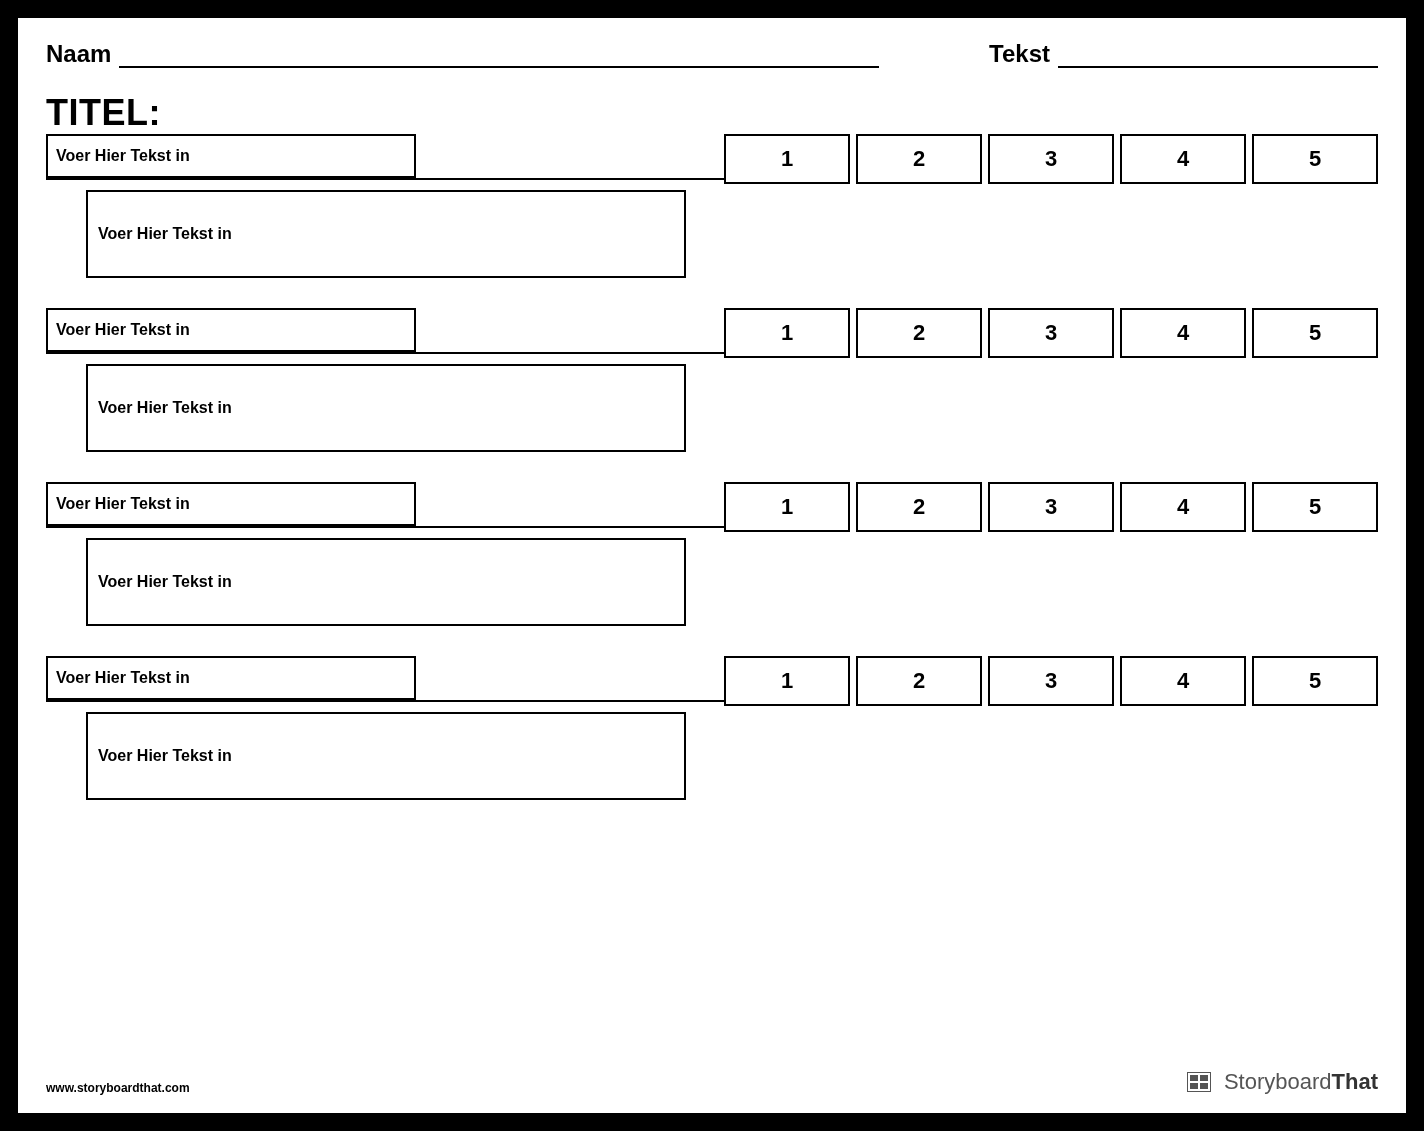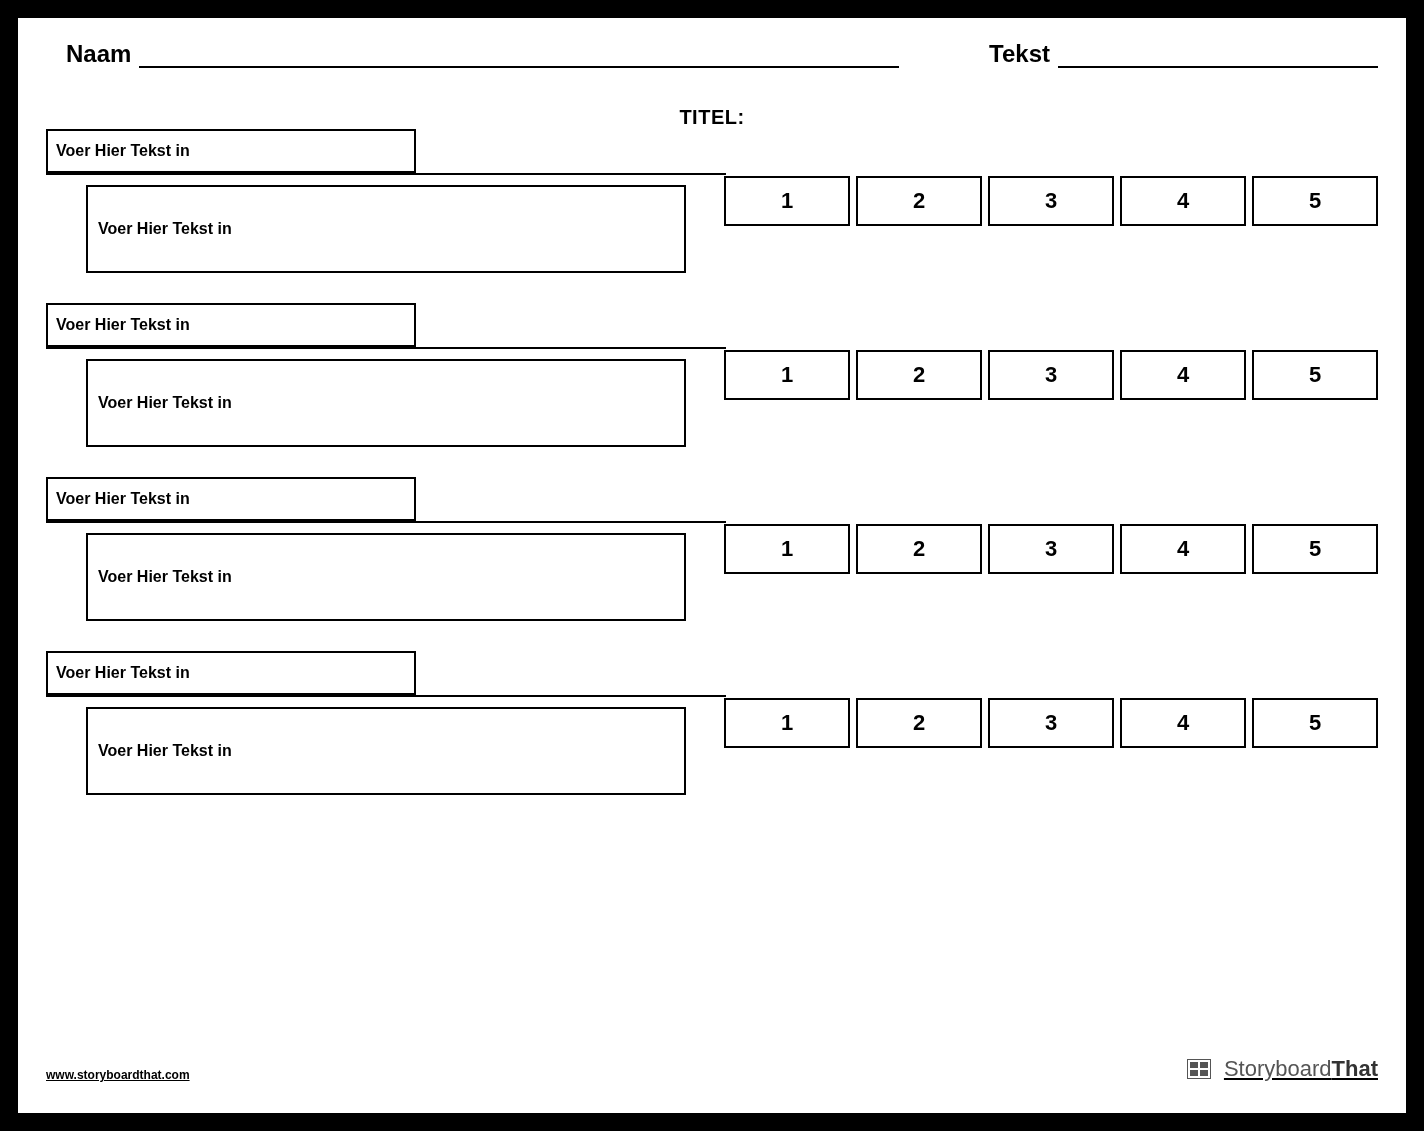--- a/index.html
+++ b/index.html
@@ -14,21 +14,20 @@
     background: #fff;
     width: 100%;
     height: 100%;
     position: relative;
     padding: 22px 28px 0 28px;
   }
   .header-row {
     display: flex;
     align-items: flex-end;
     gap: 22px;
-    margin-left: 20px;
   }
   .header-left {
     display: flex;
     align-items: flex-end;
     flex: 1;
   }
   .header-right {
     display: flex;
     align-items: flex-end;
     width: 420px;
@@ -41,36 +40,36 @@
     padding-right: 8px;
     white-space: nowrap;
   }
   .underline {
     border-bottom: 2.5px solid #000;
     height: 24px;
   }
   .underline-naam { flex: 1; max-width: 760px; }
   .underline-datum { width: 320px; }
   .title {
-    text-align: center;
-    font-weight: 900;
-    font-size: 20px;
+    text-align: left;
+    font-weight: 900;
+    font-size: 36px;
     letter-spacing: 0.5px;
-    margin-top: 38px;
+    margin-top: 24px;
   }
   .directions {
     font-family: "Comic Sans MS", cursive, sans-serif;
     font-size: 22px;
     margin-top: 14px;
     margin-bottom: 34px;
   }
   .rows-wrap { }
   .item-row {
     display: flex;
-    align-items: center;
+    align-items: flex-start;
     margin-bottom: 30px;
   }
   .left-col {
     width: 680px;
     position: relative;
   }
   .small-box {
     border: 2px solid #000;
     height: 44px;
     width: 370px;
@@ -117,27 +116,26 @@
     width: 126px;
     height: 50px;
     display: flex;
     align-items: center;
     justify-content: center;
     font-weight: 900;
     font-size: 22px;
   }
   .footer {
     position: absolute;
-    bottom: 31px;
+    bottom: 18px;
     left: 28px;
     right: 28px;
     display: flex;
     justify-content: space-between;
     align-items: flex-end;
-    text-decoration: underline;
   }
   .footer-url {
     font-size: 12px;
     font-weight: 700;
   }
   .brand {
     display: flex;
     align-items: center;
     gap: 13px;
   }

